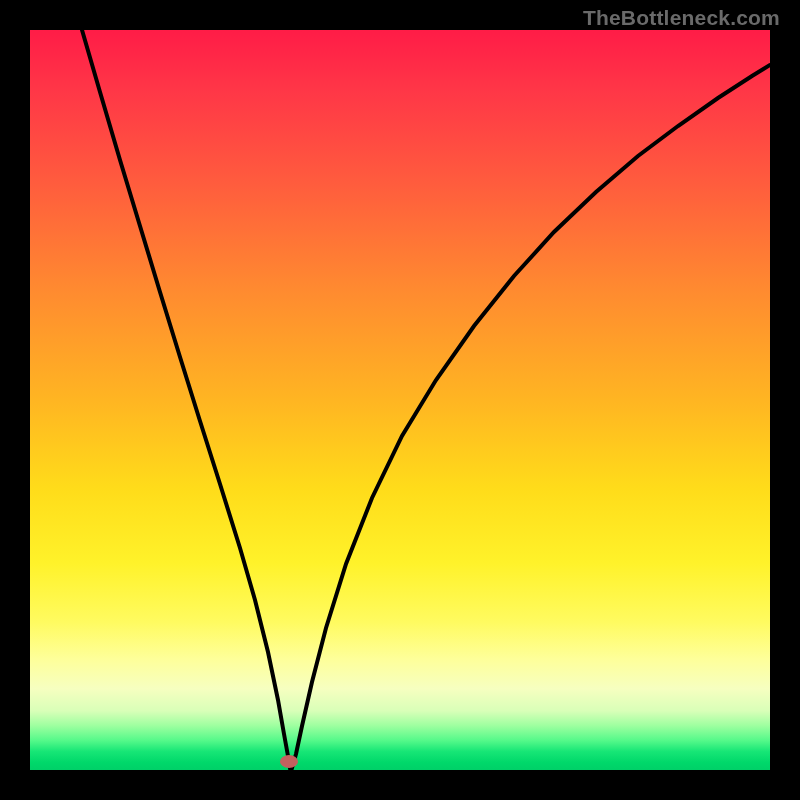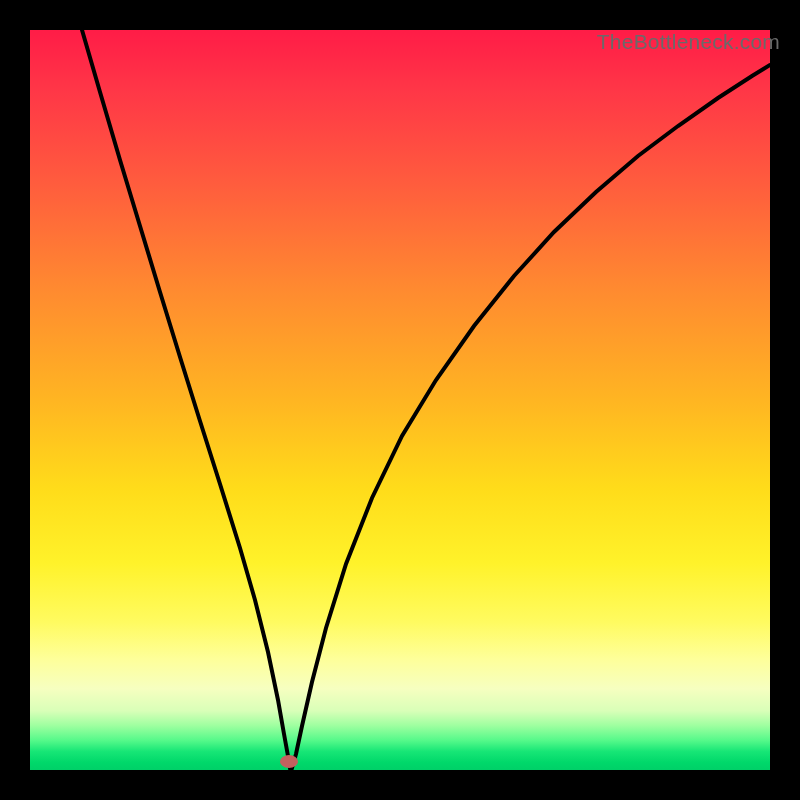--- a/index.html
+++ b/index.html
@@ -19,24 +19,23 @@
       background: #000;
       position: relative;
     }
     .watermark {
       position: absolute;
       top: 6px;
       right: 20px;
       color: #6a6a6a;
       font-family: Arial, Helvetica, sans-serif;
       font-size: 21px;
-      font-weight: 400;
+      font-weight: 700;
       z-index: 10;
       letter-spacing: 0.2px;
-      margin-top: 24px;
     }
     .plot-area {
       position: absolute;
       left: 30px;
       top: 30px;
       width: 740px;
       height: 740px;
       overflow: hidden;
     }
     .gradient {

